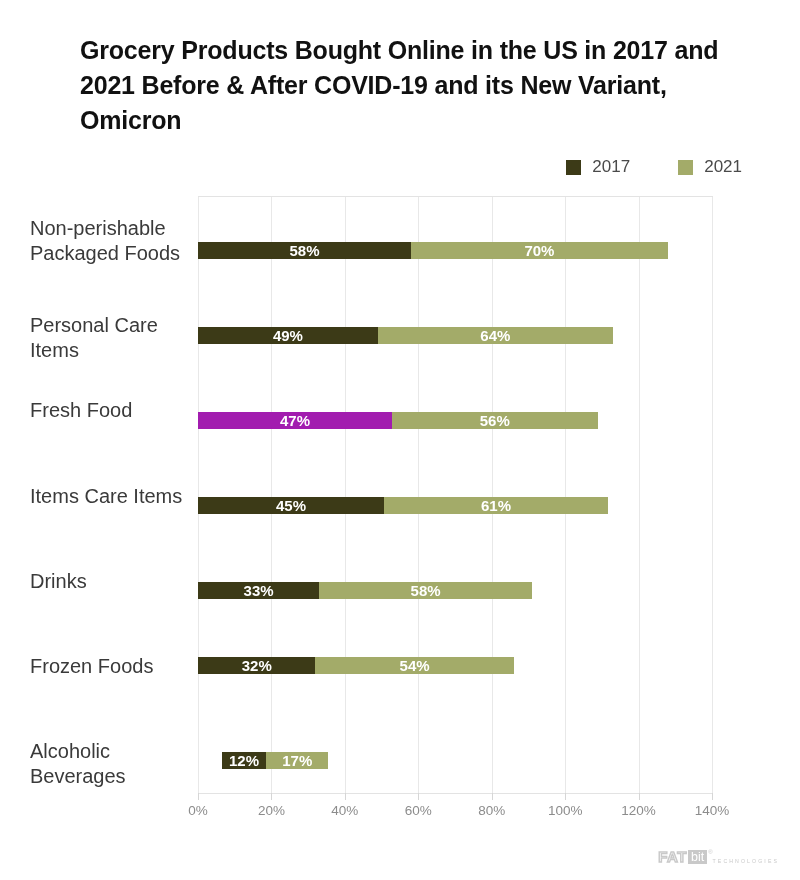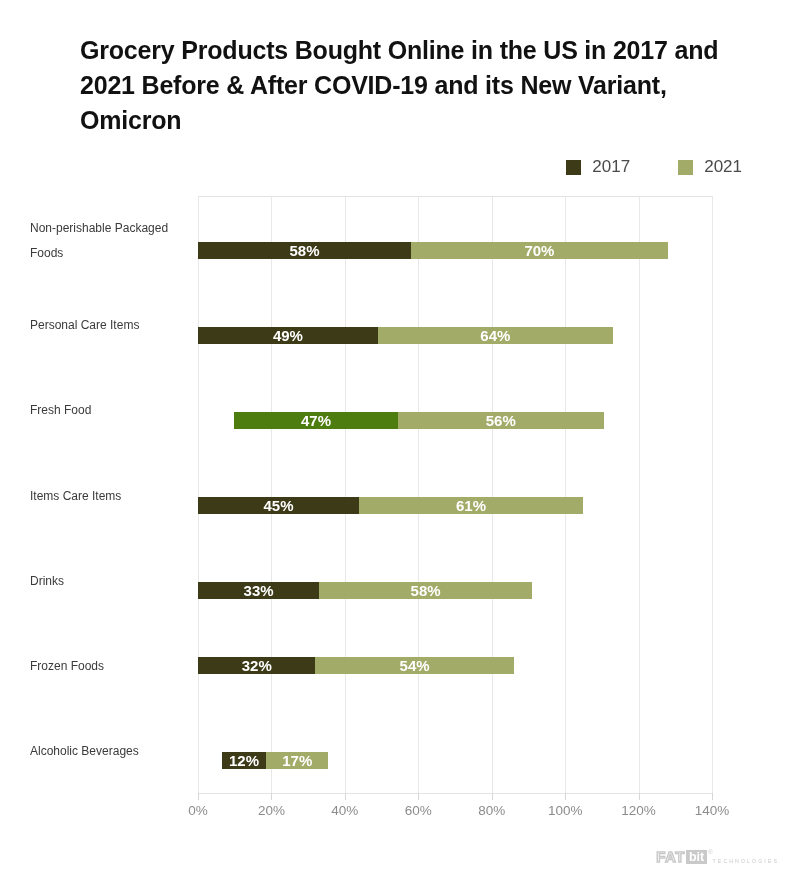--- a/index.html
+++ b/index.html
@@ -73,21 +73,21 @@
     position: absolute;
     left: 30px;
     top: 0px;
     width: 160px;
     height: 596px;
   }
   .cat-label {
     position: absolute;
     left: 0;
     width: 160px;
-    font-size: 12px;
+    font-size: 20px;
     line-height: 25px;
     color: #3a3a3a;
   }
 
   .plot-area {
     position: absolute;
     left: 198px;
     top: 0px;
     width: 514px;
     height: 596px;
@@ -169,21 +169,21 @@
     font-weight: bold;
     letter-spacing: 0.5px;
     color: #ffffff;
     -webkit-text-stroke: 1.4px #c9c9c9;
     line-height: 15px;
   }
   .logo-bit {
     background: #c9c9c9;
     color: #ffffff;
     font-size: 12.5px;
-    font-weight: bold;
+    font-weight: normal;
     padding: 1px 3px 1px 3px;
     margin-left: 1px;
     line-height: 12px;
   }
   .logo-tm {
     font-size: 6px;
     color: #c9c9c9;
     margin-left: 1px;
     align-self: flex-start;
   }
@@ -242,29 +242,29 @@
         </div>
         <div class="bar-row" style="top: 112.714px;">
           <div class="bar-seg" style="width: 179.9px; background: rgb(60, 58, 23);">
             <span class="bar-value">49%</span>
           </div>
           <div class="bar-seg" style="width: 234.971px; background: rgb(163, 171, 105);">
             <span class="bar-value">64%</span>
           </div>
         </div>
         <div class="bar-row" style="top: 197.857px;">
-          <div class="bar-seg" style="width: 164px; background: #4d7c0f; margin-left: 36px;">
+          <div class="bar-seg" style="width: 194px; background: #a21caf;">
             <span class="bar-value">47%</span>
           </div>
           <div class="bar-seg" style="width: 205.6px; background: rgb(163, 171, 105);">
             <span class="bar-value">56%</span>
           </div>
         </div>
         <div class="bar-row" style="top: 283px;">
-          <div class="bar-seg" style="width: 161px; background: rgb(60, 58, 23);">
+          <div class="bar-seg" style="width: 186px; background: rgb(60, 58, 23);">
             <span class="bar-value">45%</span>
           </div>
           <div class="bar-seg" style="width: 223.957px; background: rgb(163, 171, 105);">
             <span class="bar-value">61%</span>
           </div>
         </div>
         <div class="bar-row" style="top: 368.143px;">
           <div class="bar-seg" style="width: 121.157px; background: rgb(60, 58, 23);">
             <span class="bar-value">33%</span>
           </div>

